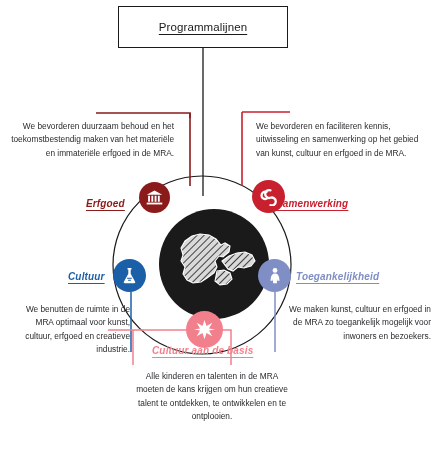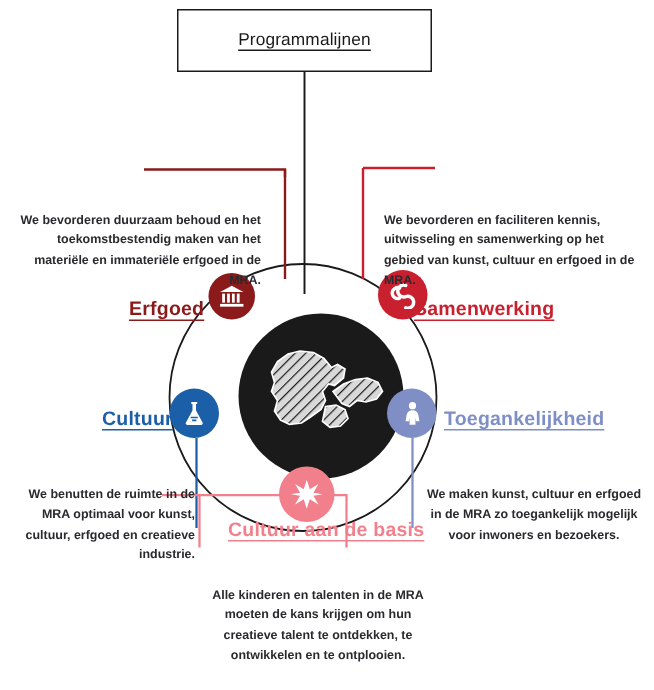--- a/index.html
+++ b/index.html
@@ -54,57 +54,57 @@
     letter-spacing: .1px;
     color: #1a1a1a;
     text-decoration: underline;
     text-underline-offset: 3px;
   }
 
   
   .blurb {
     position: absolute;
     font-size: 8.3px;
-    font-weight: bold;
+    font-weight: normal;
     line-height: 1.62;
     color: #2a2a2e;
     box-sizing: border-box;
     white-space: pre-line;
-    margin-top: 20px;
   }
   .blurb.tl {
     left: 8px;  top: 120px;  width: 166px;
     text-align: right;
   }
   .blurb.tr {
     left: 256px; top: 120px; width: 174px;
     text-align: left;
   }
   .blurb.bl {
     left: 14px;  top: 303px; width: 116px;
     text-align: right;
   }
   .blurb.br {
     left: 281px; top: 303px; width: 150px;
-    text-align: center;
+    text-align: right;
   }
   .blurb.bottom {
     left: 136px; top: 370px; width: 152px;
     text-align: center;
   }
 
   
   .node-label {
     position: absolute;
-    font-size: 13px;
+    font-size: 10px;
     font-weight: bold;
     letter-spacing: .15px;
     white-space: nowrap;
     text-decoration: underline;
     text-underline-offset: 2.5px;
+    font-style: italic;
   }
   .node-label.erfgoed        { left: 86px;  top: 198px; color: #8b1a1a; }
   .node-label.samenwerking   { left: 276px; top: 198px; color: #c8202e; }
   .node-label.ruimte         { left: 68px;  top: 271px; color: #1b5fa8; }
   .node-label.toegankelijk   { left: 296px; top: 271px; color: #7f8fc6; }
   .node-label.cultuur        { left: 152px; top: 345px; color: #f2808c; }
 
   
   .node {
     position: absolute;

